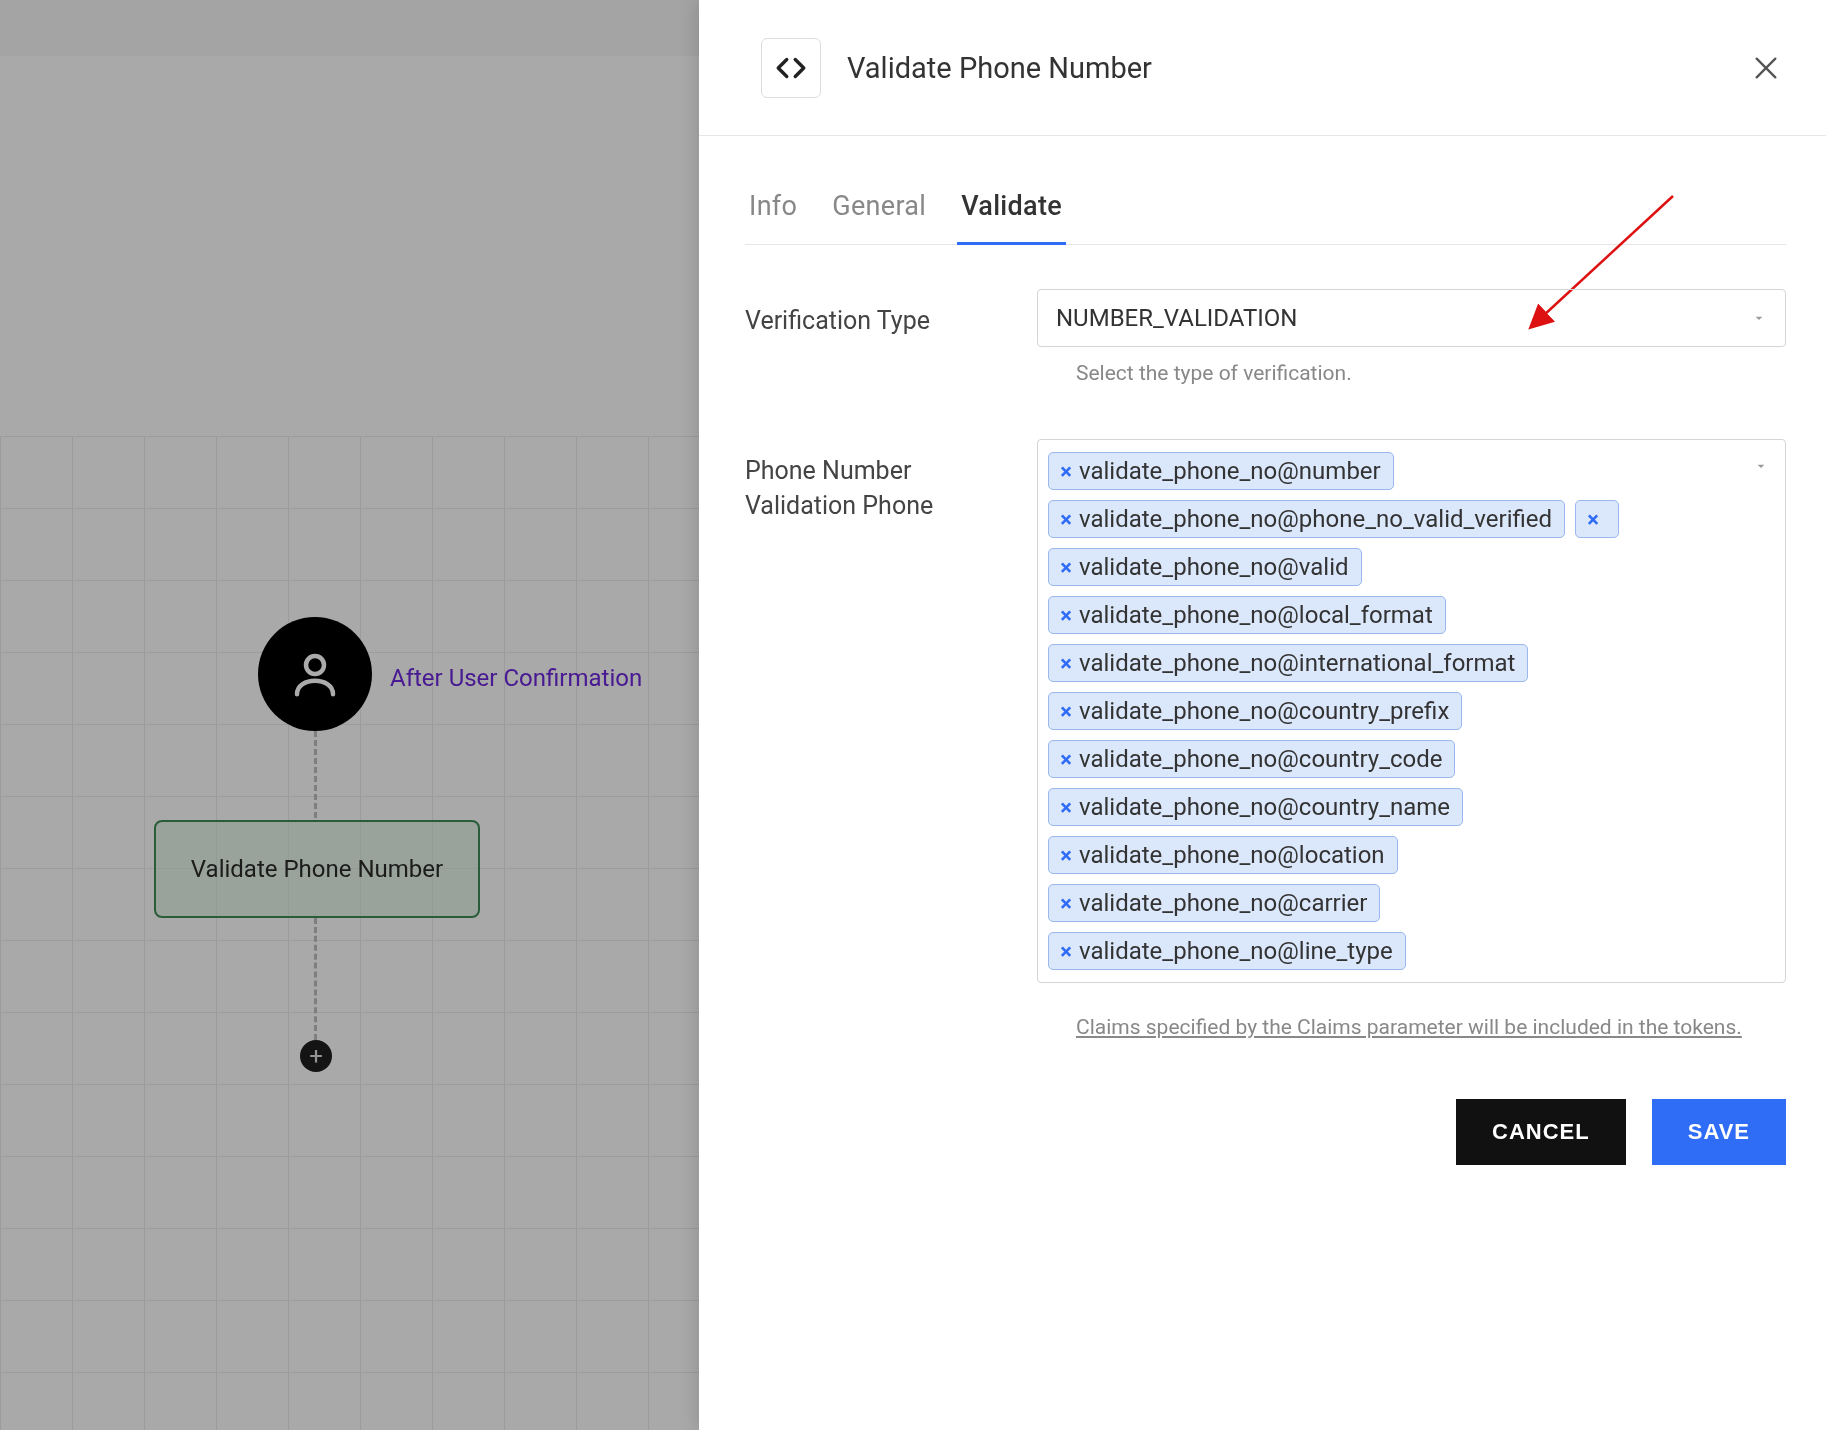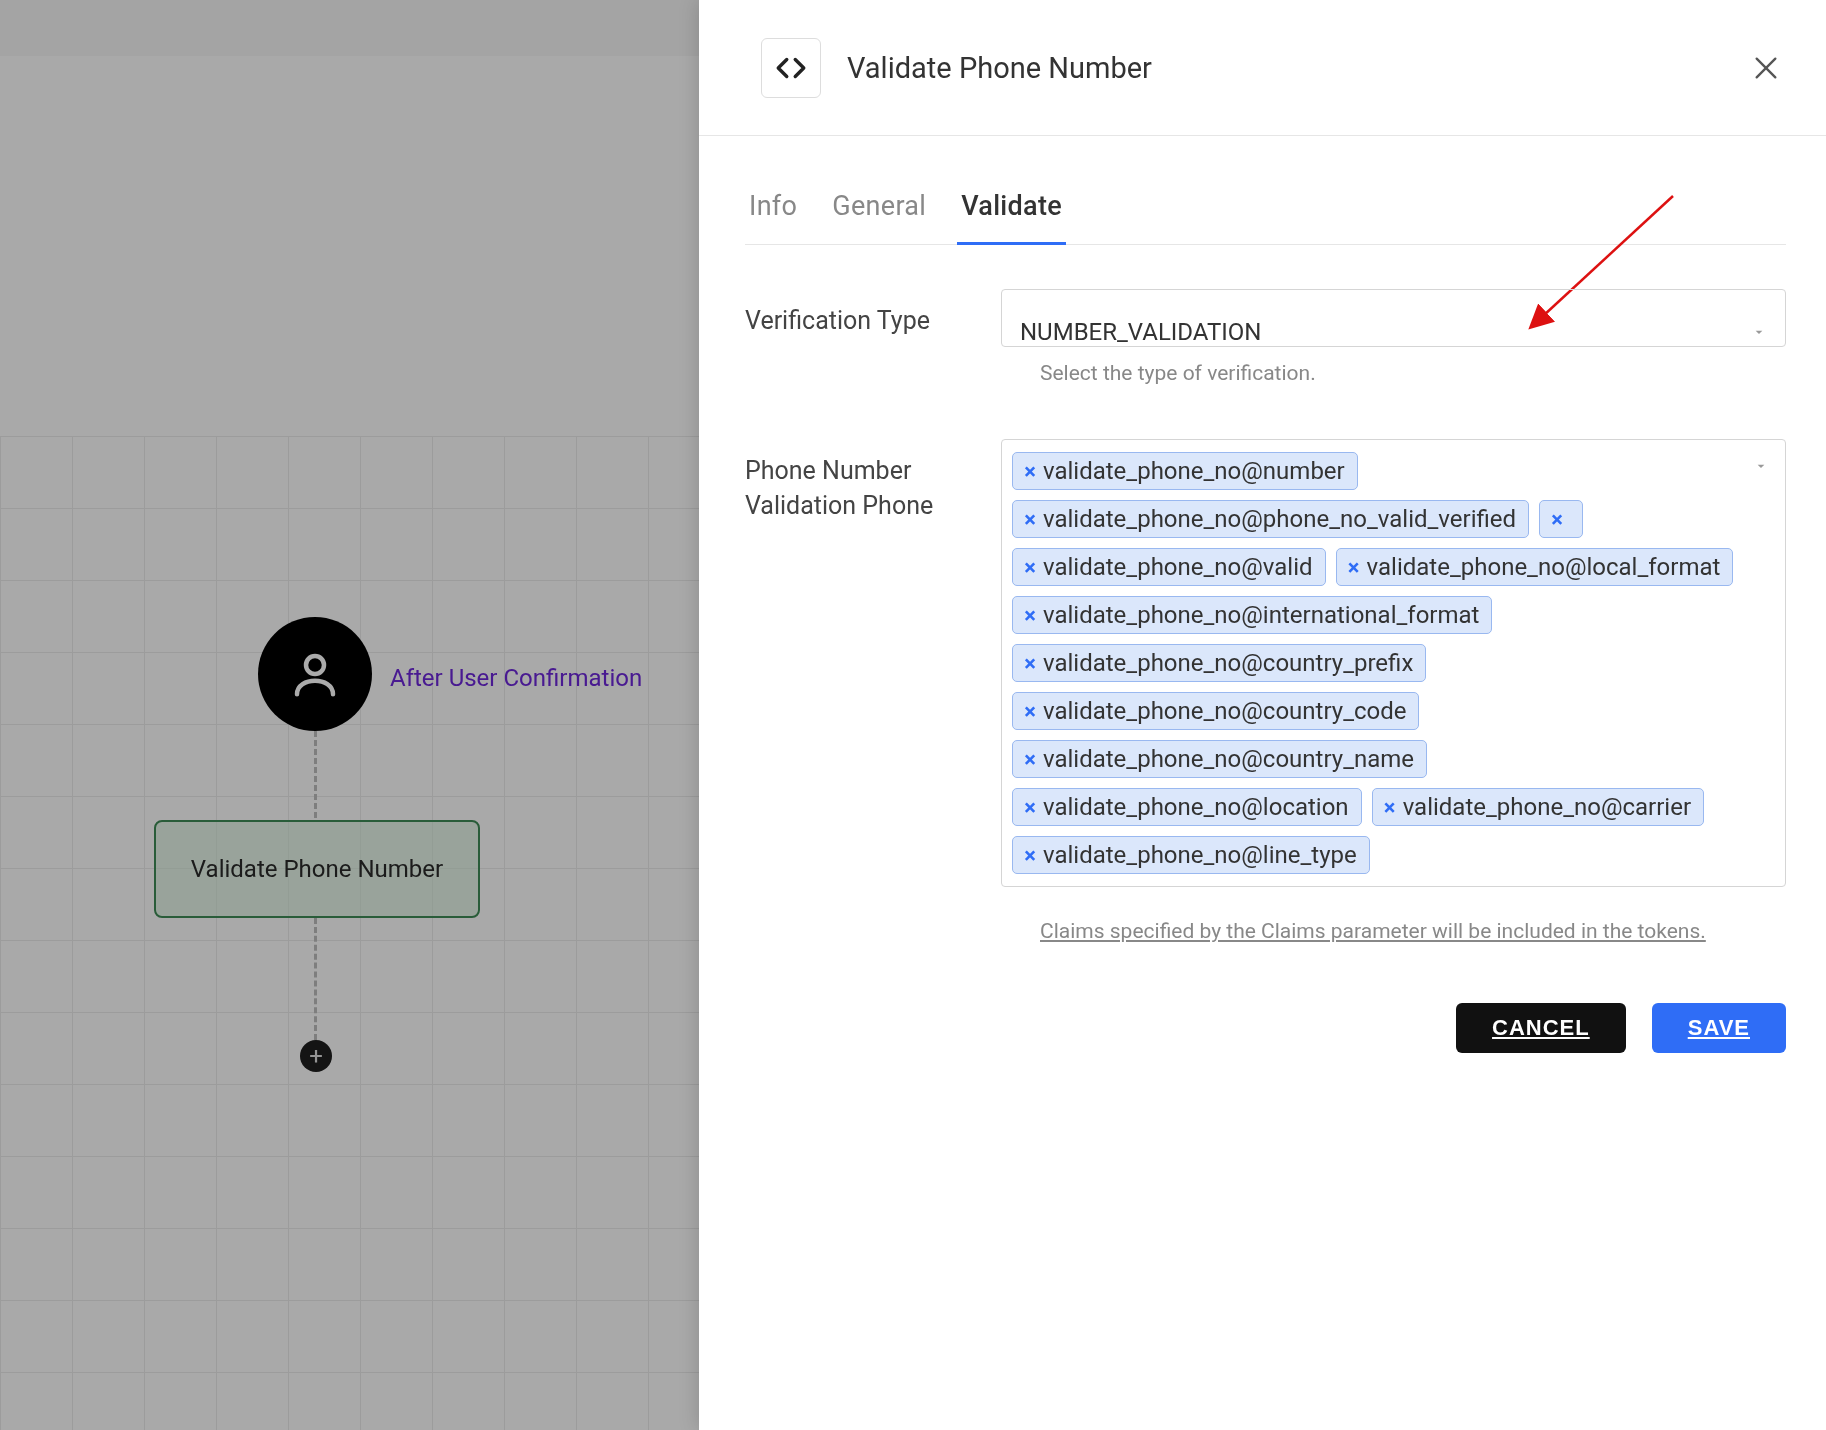--- a/index.html
+++ b/index.html
@@ -77,28 +77,28 @@
   .sp-body { padding:36px 40px 0 46px; position:relative; flex:1; }
 
   .tabs { display:flex; gap:27px; border-bottom:1px solid #e6e6e6;align-items:center; }
   .tab {
     padding:18px 4px 20px 4px; font-size:27px; color:#888;
     letter-spacing:0.3px; cursor:pointer; border-bottom:3px solid transparent;
     margin-bottom:-1px;
   }
   .tab.active { color:#333; border-bottom-color:#2f6df6; font-weight:500; }
 
-  .form-row { display:flex; margin-top:44px; }
+  .form-row { display:flex; margin-top:44px;gap:36px; }
   .form-row + .form-row { margin-top:54px; }
   .form-label { width:256px; flex:0 0 256px; padding-top:14px; font-size:25px; color:#444; line-height:1.4; }
   .form-field { flex:1; }
 
   .select {
     height:58px; border:1px solid #d5d5d5; border-radius:4px;
-    display:flex; align-items:flex-end; padding:0 18px;
+    display:flex; align-items:center; padding:0 18px;
     font-size:24px; color:#333; cursor:pointer; position:relative;
   }
   .select .caret { margin-left:auto; color:#999; }
   .select .caret svg { width:16px; height:16px; }
   .helper { margin-top:14px; font-size:21px; color:#888;margin-left:39px; }
 
   .multi {
     border:1px solid #d5d5d5; border-radius:4px; padding:12px 48px 12px 10px;
     display:flex; flex-wrap:wrap; gap:10px; position:relative;
     cursor:text;
@@ -112,22 +112,22 @@
   }
   .chip .x {
     width:30px; display:flex; align-items:center; justify-content:center;
     color:#2f6df6; font-weight:700; font-size:22px; cursor:pointer; padding-left:4px;
   }
 
   .footer {
     display:flex; justify-content:flex-end; gap:26px; margin-top:60px;
   }
   .btn {
-    height:50px; padding:0 36px; border-radius:6px; border:none;
-    font-size:22px; letter-spacing:1px; font-weight:600; cursor:pointer;text-decoration:underline;
+    height:66px; padding:0 36px; border-radius:0; border:none;
+    font-size:22px; letter-spacing:1px; font-weight:600; cursor:pointer;
   }
   .btn-cancel { background:#111; color:#fff; }
   .btn-save { background:#2f6df6; color:#fff; }
 
   
   .arrow { position:absolute; left:834px; top:50px; pointer-events:none; }
   .arrow svg { overflow:visible; }
 </style>
 </head>
 <body>

